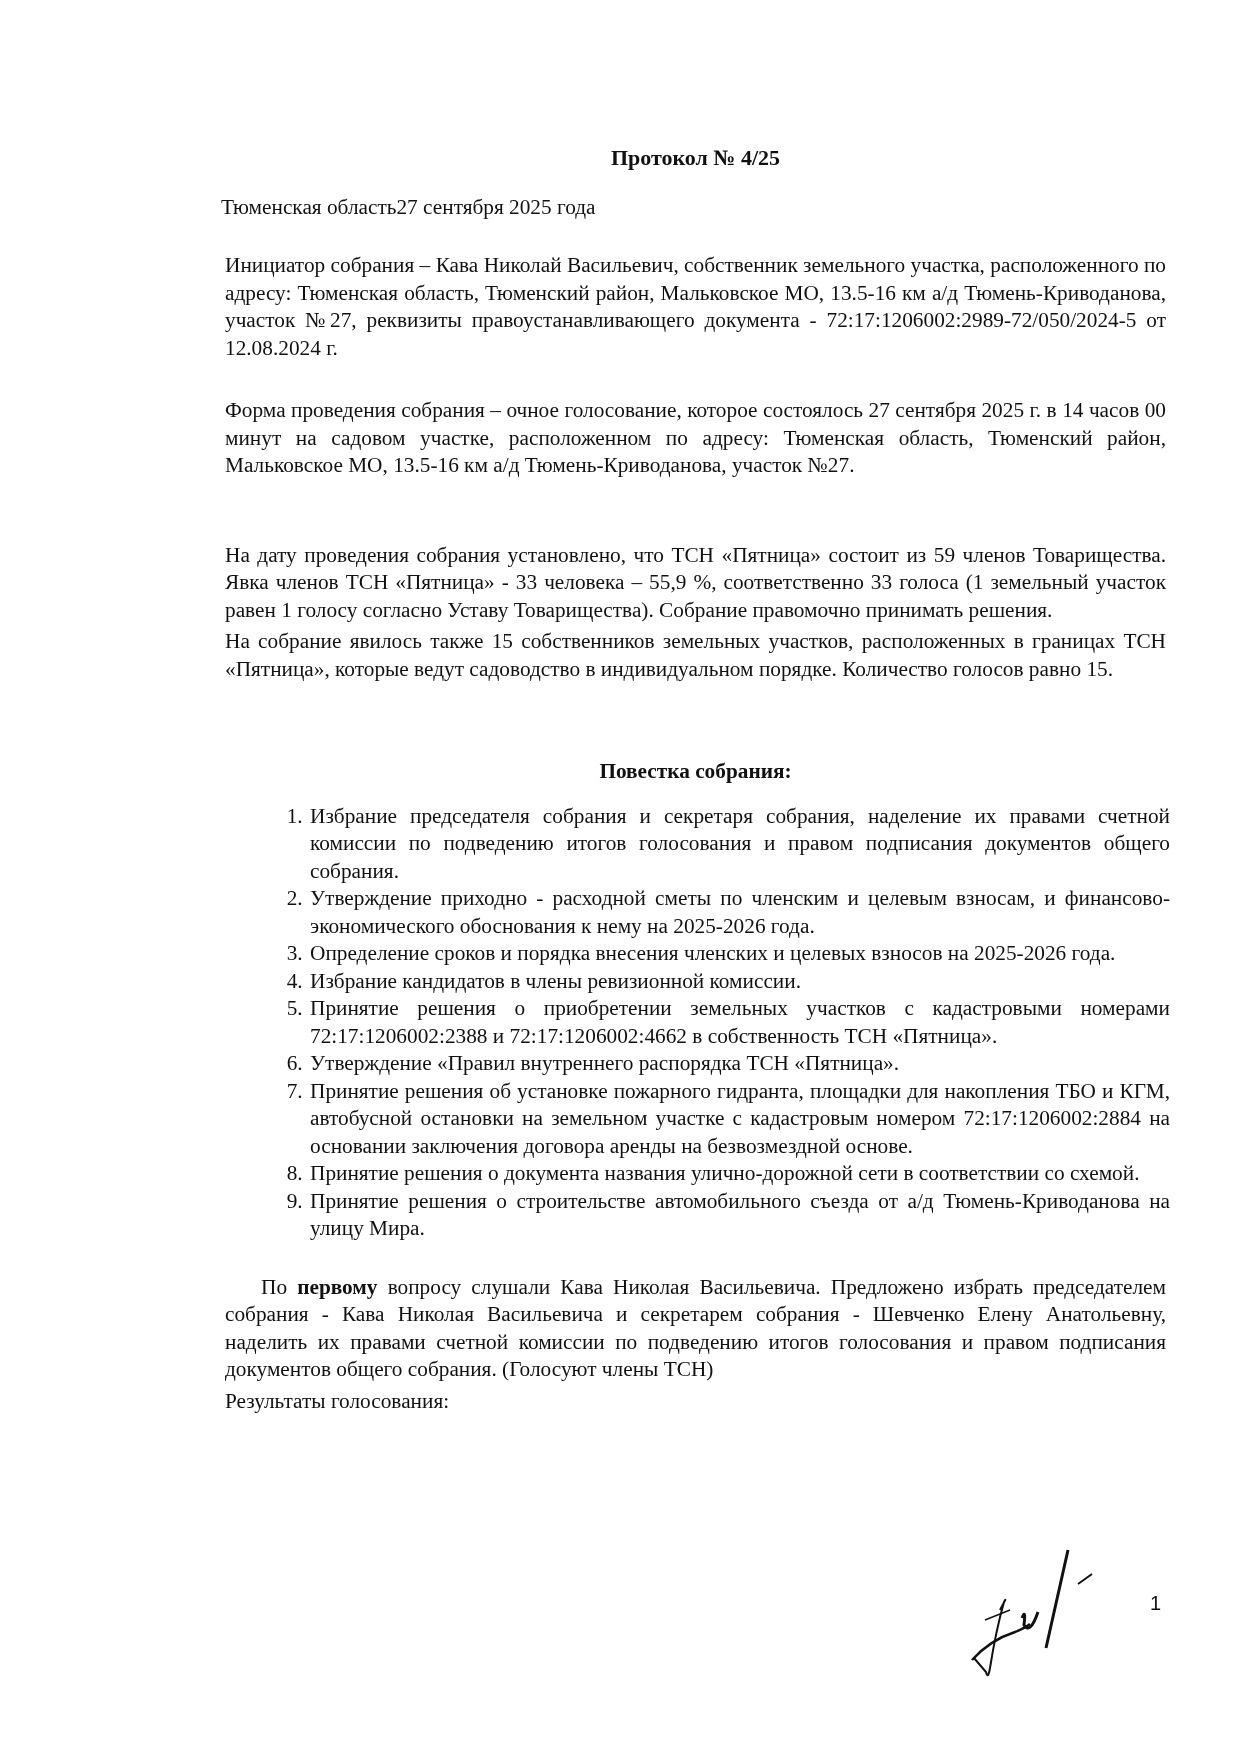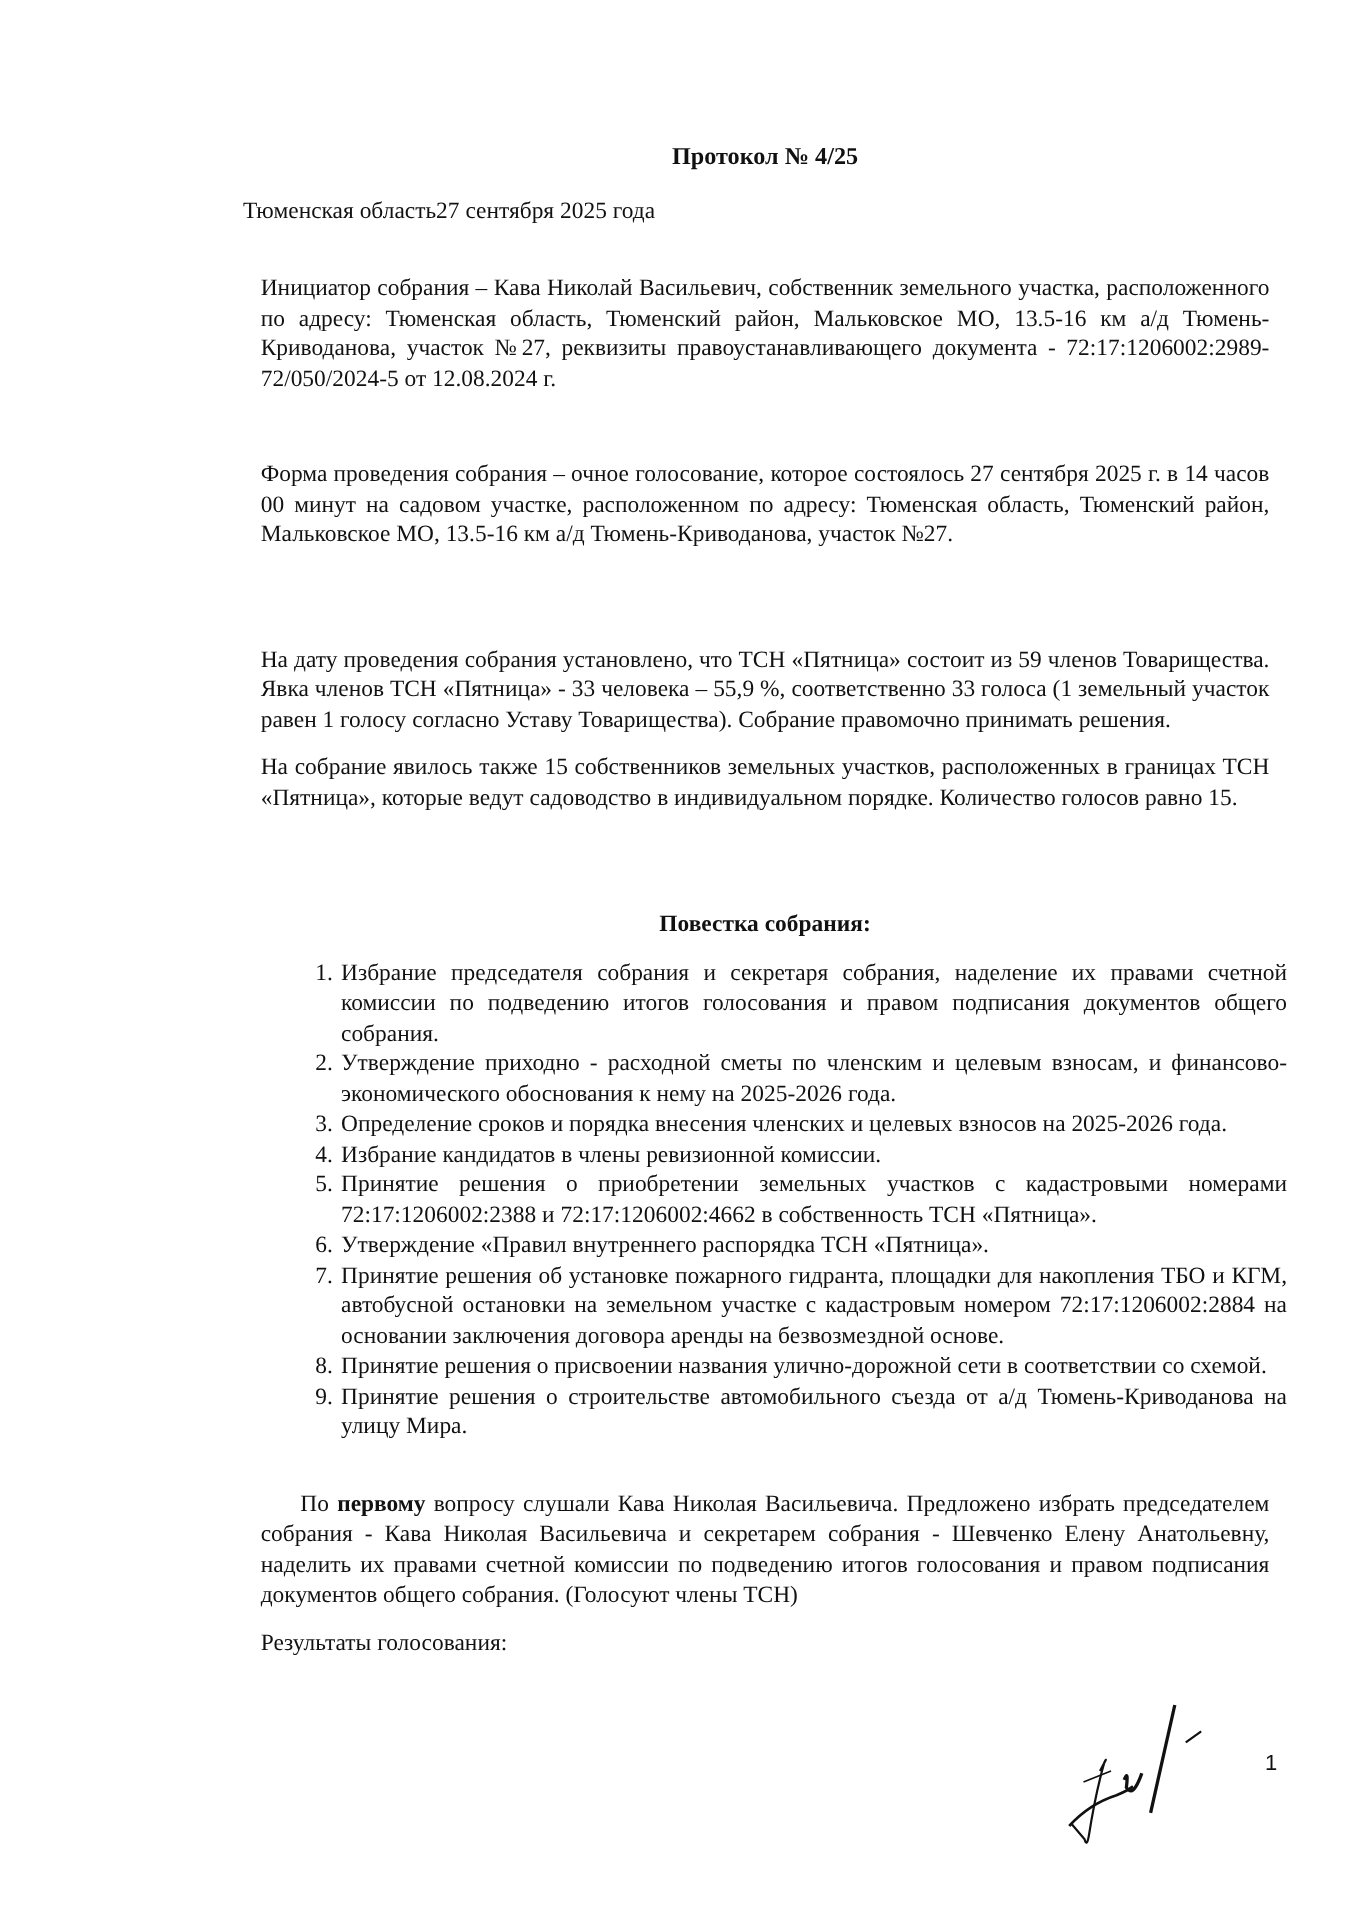--- a/index.html
+++ b/index.html
@@ -1,23 +1,23 @@
 <!DOCTYPE html>
 <html><head>
   <meta charset="utf-8">
   <style>
     html, body { margin: 0; padding: 0; background: #ffffff; }
     body { width: 1240px; height: 1753px; position: relative; overflow: hidden;
       font-family: "Liberation Serif", "DejaVu Serif", serif; color: #111; }
     .page { position: absolute; left: 0; top: 0; width: 1240px; height: 1753px; background: #fff; }
     .content { position: absolute; left: 221px; top: 128px; width: 949px; font-size: 21.3px; line-height: 27.5px; }
-    .title { text-align: center; font-weight: bold; margin: 0; font-size: 22px; }
+    .title { text-align: center; font-weight: bold; margin: 16px; font-size: 22px; }
     .subtitle { text-align: center; margin: 2px 0 0 0; }
     .place-date { display: flex; justify-content: flex-start; margin-top: 22px; }
-    .para { text-align: justify; margin: 16px; }
+    .para { text-align: justify; margin: 4px; }
     .gap { height: 27px; }
     .agenda-title { text-align: center; font-weight: bold; margin: 17px; }
     ol.agenda { margin: 0; padding-left: 70px; }
     ol.agenda li { text-align: justify; padding-left: 2px; margin-left: 17px; }
     .indent { text-indent: 36px; }
     .bold { font-weight: bold; }
     .signature { position: absolute; left: 960px; top: 1540px; width: 150px; height: 150px; }
     .page-number { position: absolute; left: 1150px; top: 1592px; font-family: "Liberation Sans", sans-serif; font-size: 20px; }
     .scan-noise { position: absolute; left: 0; top: 1746px; width: 1240px; height: 3px; }
   </style>
@@ -49,21 +49,21 @@
     <div class="gap"></div>
     <p class="agenda-title">Повестка собрания:</p>
     <ol class="agenda">
       <li>Избрание председателя собрания и секретаря собрания, наделение их правами счетной комиссии по подведению итогов голосования и правом подписания документов общего собрания.</li>
       <li>Утверждение приходно - расходной сметы по членским и целевым взносам, и финансово-экономического обоснования к нему на 2025-2026 года.</li>
       <li>Определение сроков и порядка внесения членских и целевых взносов на 2025-2026 года.</li>
       <li>Избрание кандидатов в члены ревизионной комиссии.</li>
       <li>Принятие решения о приобретении земельных участков с кадастровыми номерами 72:17:1206002:2388 и 72:17:1206002:4662 в собственность ТСН «Пятница».</li>
       <li>Утверждение «Правил внутреннего распорядка ТСН «Пятница».</li>
       <li>Принятие решения об установке пожарного гидранта, площадки для накопления ТБО и КГМ, автобусной остановки на земельном участке с кадастровым номером 72:17:1206002:2884 на основании заключения договора аренды на безвозмездной основе.</li>
-      <li>Принятие решения о присвоении названия улично-дорожной сети в соответствии со схемой.</li>
+      <li>Принятие решения о документа названия улично-дорожной сети в соответствии со схемой.</li>
       <li>Принятие решения о строительстве автомобильного съезда от а/д Тюмень-Криводанова на улицу Мира.</li>
     </ol>
 
     <div class="gap"></div>
     <p class="para indent"><span>По </span><span class="bold">первому</span><span> вопросу слушали Кава Николая Васильевича. Предложено избрать председателем собрания - Кава Николая Васильевича и секретарем собрания - Шевченко Елену Анатольевну, наделить их правами счетной комиссии по подведению итогов голосования и правом подписания документов общего собрания. (Голосуют члены ТСН)</span></p>
     <p class="para">Результаты голосования:</p>
   </div>
 
   <svg class="signature" viewBox="0 0 150 150">
     <path d="M12 120 Q30 100 55 92 Q65 88 70 84" stroke="#111" stroke-width="2.5" fill="none"></path>

